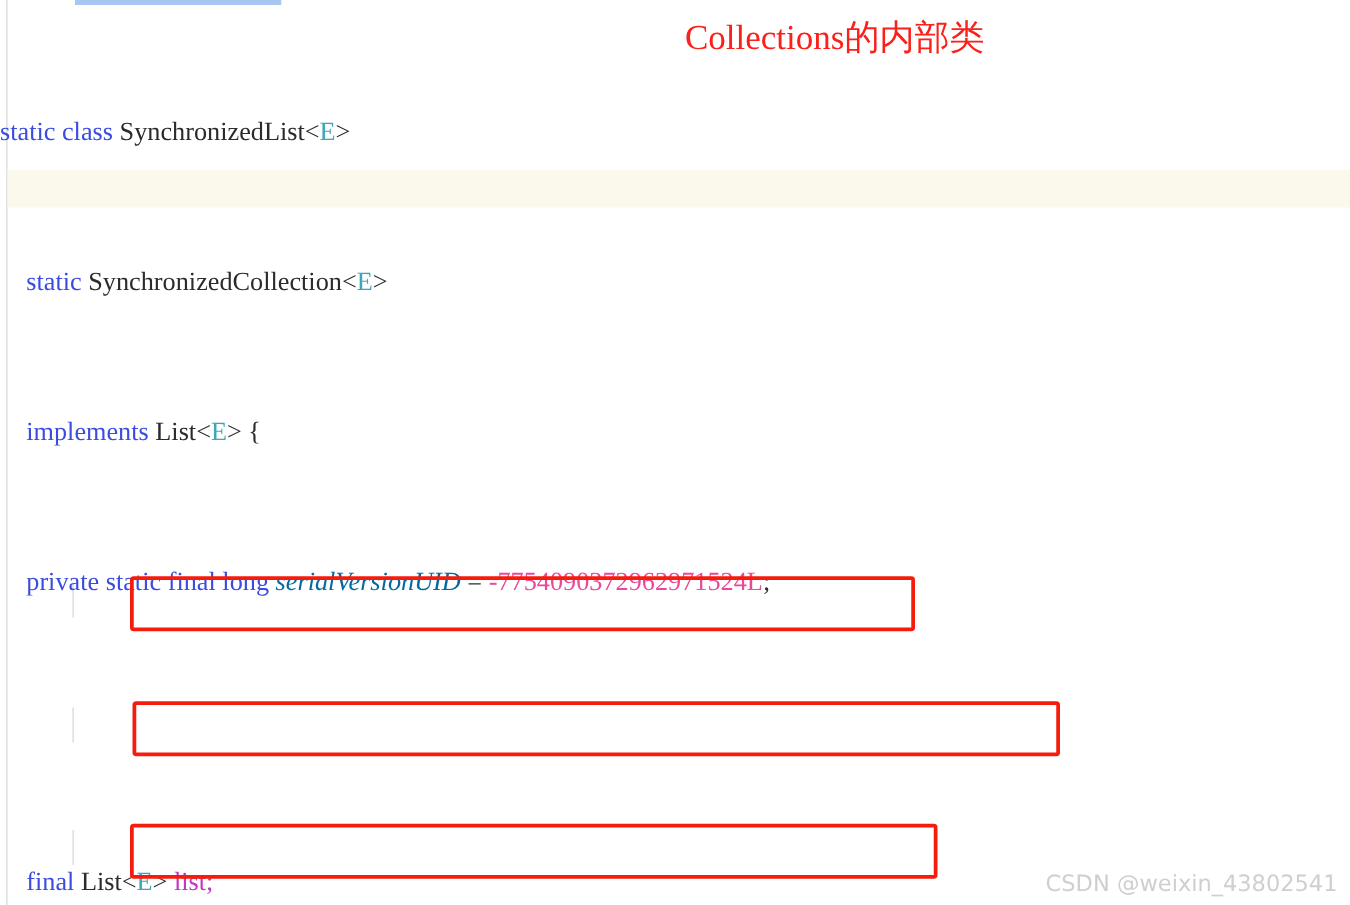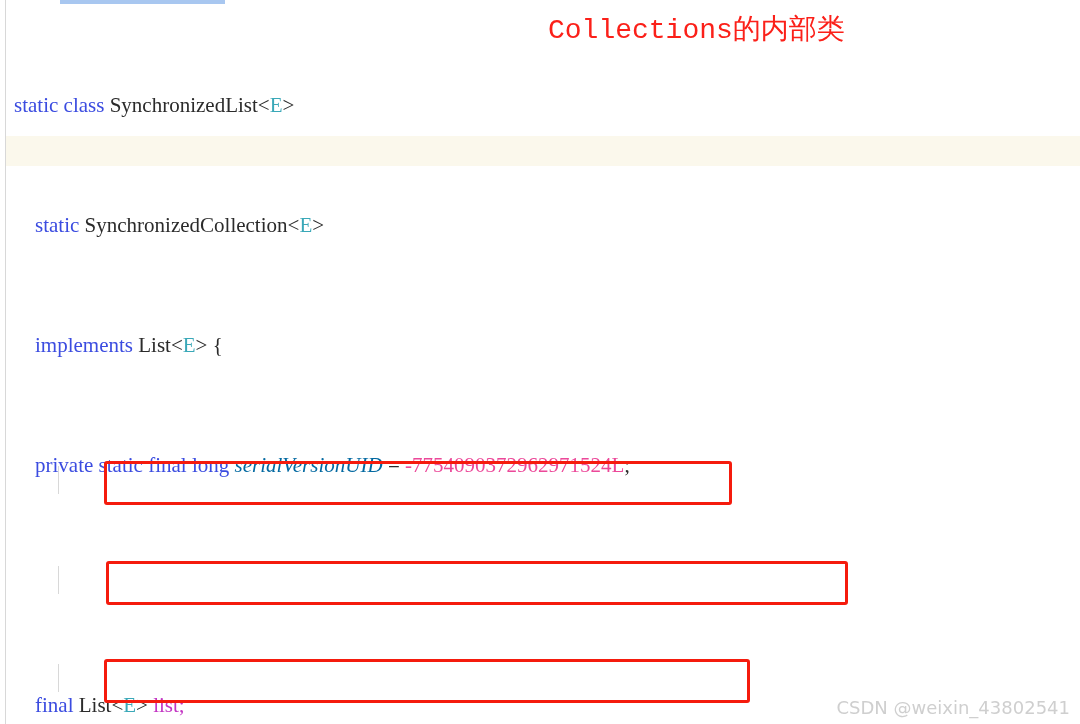--- a/index.html
+++ b/index.html
@@ -70,21 +70,21 @@
     width: 1080px;
     font-family: "Liberation Serif", "DejaVu Serif", serif;
     font-size: 21px;
     line-height: 30px;
     white-space: pre;
     color: #2b2b2b;
   }
   .line {
     height: 30px;
     white-space: pre;
-    padding-left: 14px;
+    padding-left: 0;
   }
 
   
   .kw      { color: #3b4ce0; }            
   .gen     { color: #3aa8b8; }            
   .plain   { color: #2b2b2b; }            
   .field   { color: #c335c3; }            
   .static-field { color: #0369a1; font-style: italic; }  
   .num     { color: #ec4899; }  
 
@@ -93,21 +93,21 @@
     position: absolute;
     border: 3px solid #f51b0d;
     border-radius: 3px;
     pointer-events: none;
   }
 
   
   .annotation {
     position: absolute;
     color: #fb2019;
-    font-family: Liberation Mono, monospace;
+    font-family: Liberation Serif, serif;
     font-size: 28px;
     line-height: 1.1;
     white-space: nowrap;
   }
   #annotation-top    { left: 548px; top: 16px; }
   #annotation-bottom { left: 782px; top: 622px; }
 
   
   #watermark {
     position: absolute;

